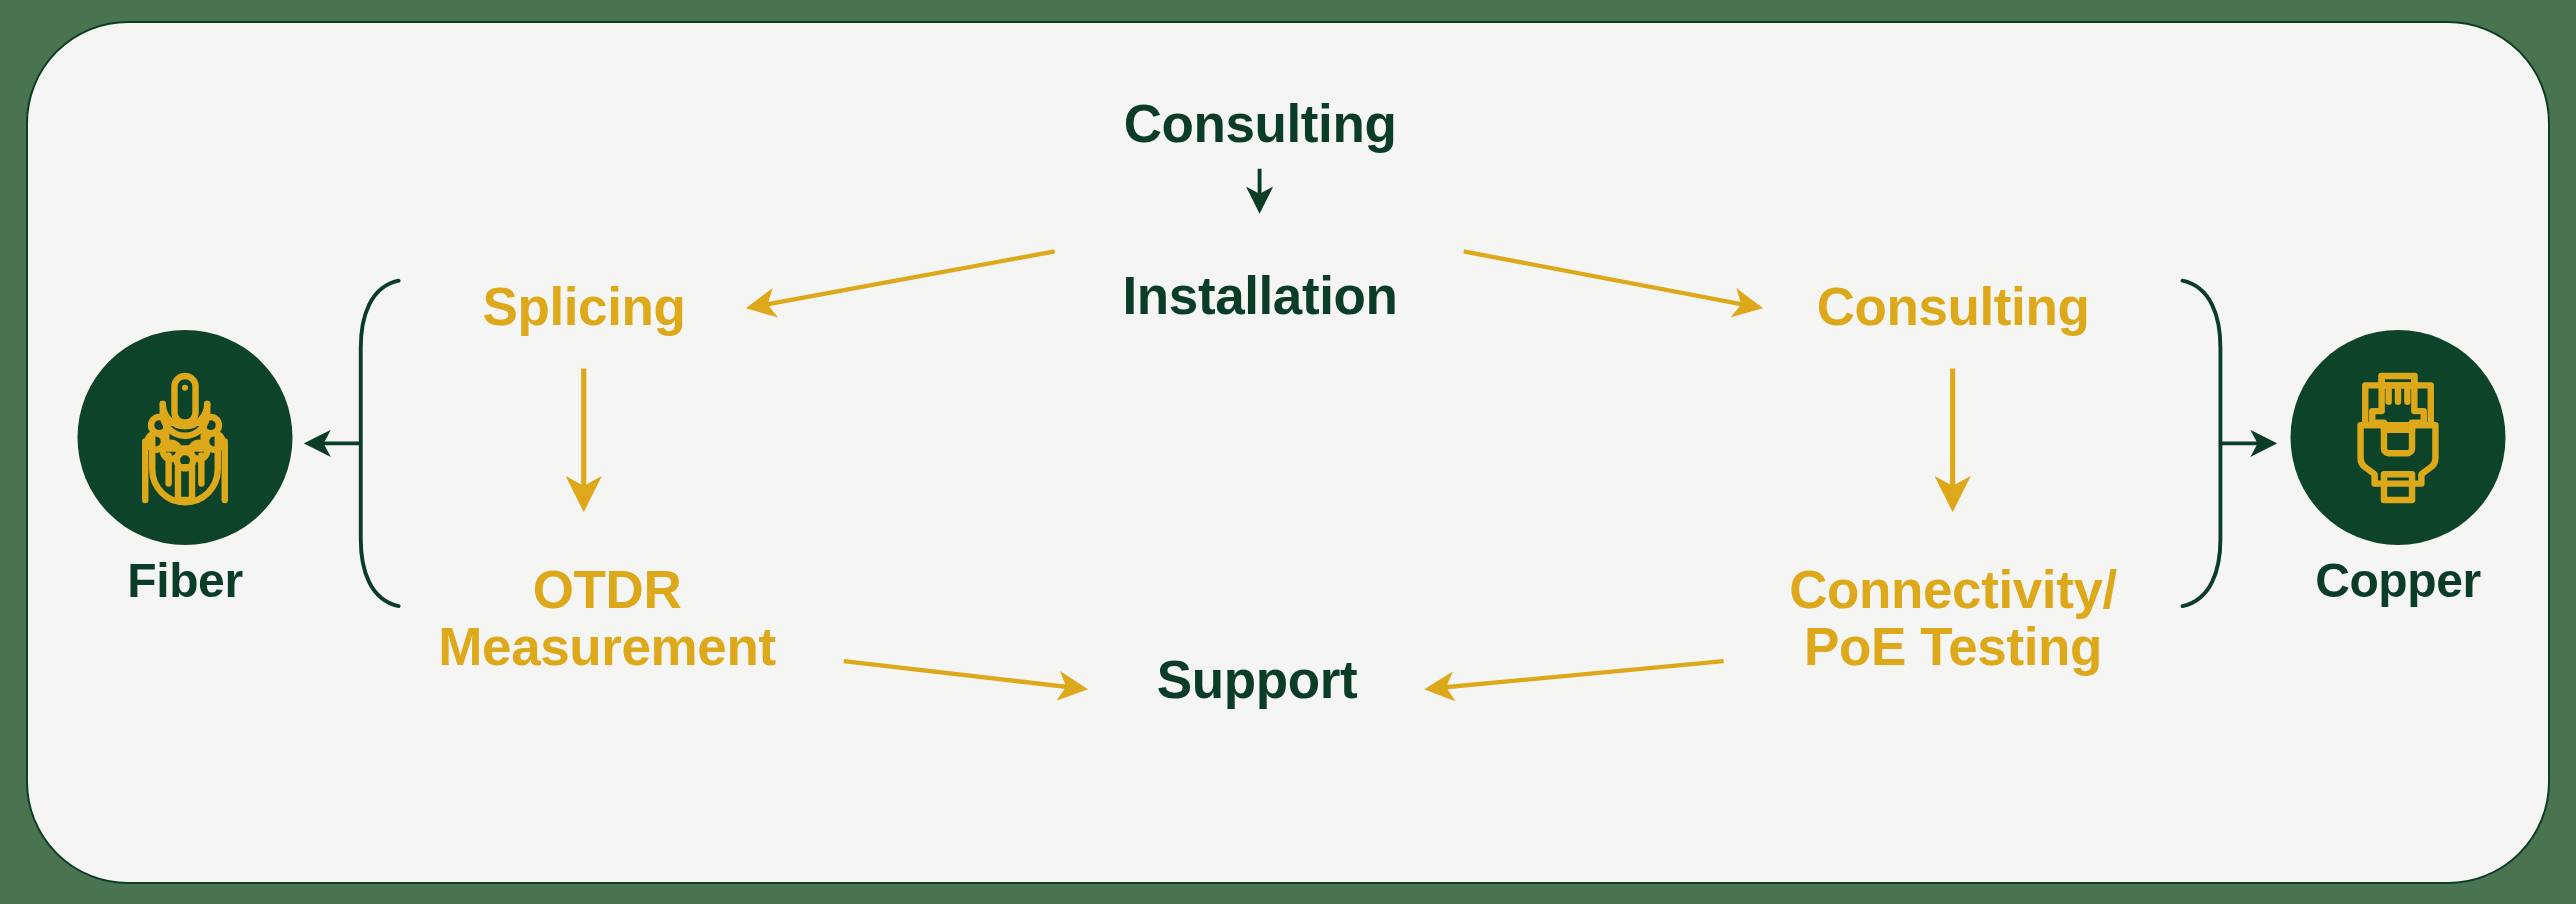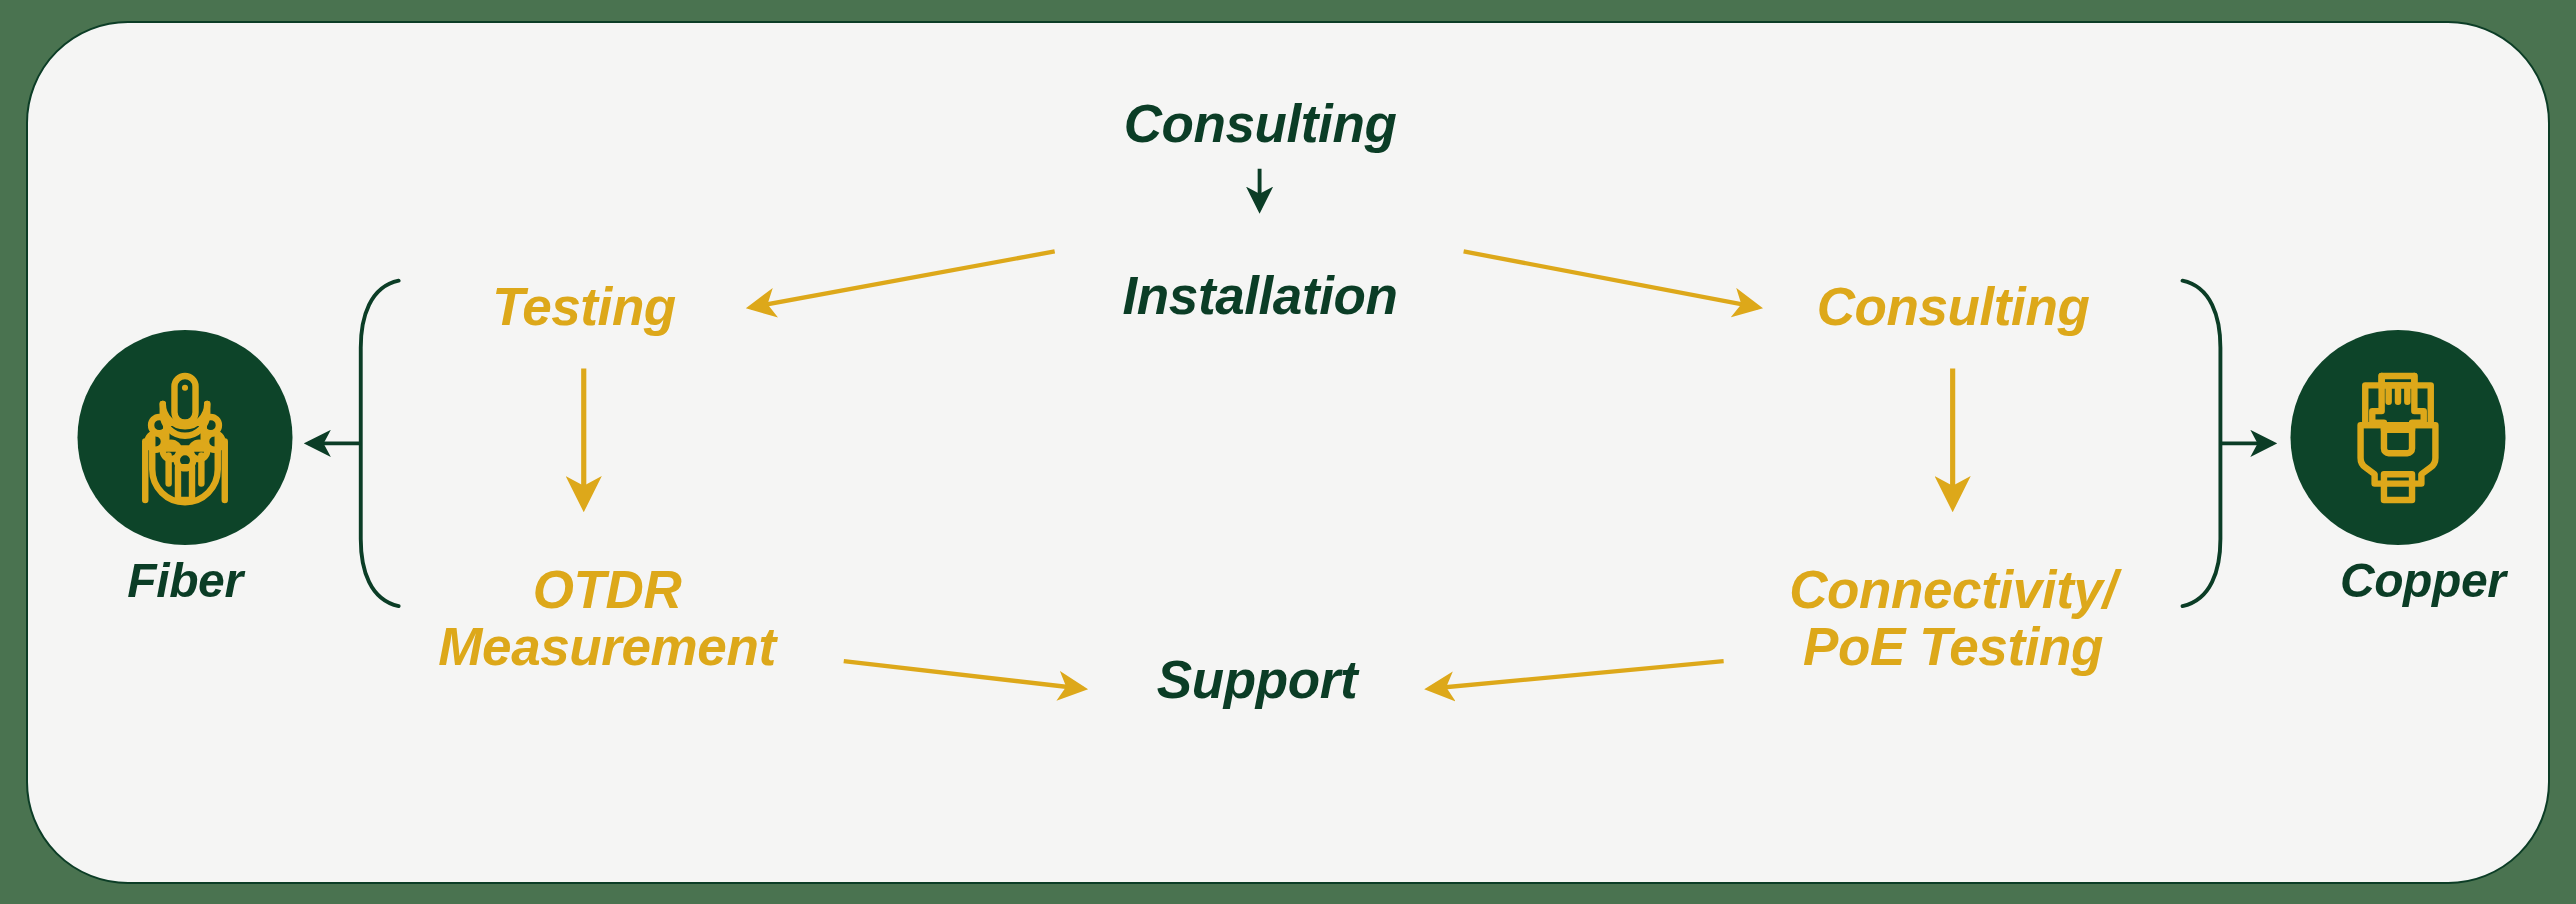--- a/index.html
+++ b/index.html
@@ -11,21 +11,20 @@
     width: 2576px;
     height: 904px;
     font-family: "Liberation Sans", sans-serif;
     overflow: hidden;
   }
   #stage {
     position: relative;
     width: 2236px;
     height: 904px;
     background: #4a7350;
-    font-style: italic;
   }
   #panel {
     position: absolute;
     left: 26px;
     top: 20.7px;
     width: 2524px;
     height: 863px;
     background: #f5f5f4;
     border: 2.6px solid #0c3d26;
     border-radius: 102px;
@@ -114,21 +113,21 @@
     <line x1="419" y1="515" x2="358" y2="515" stroke="#0b3d26" stroke-width="4.5" marker-end="url(#arrowGreen)"></line>
 
     <path d="M 2535 326 C 2568 333 2579 368 2579 404 L 2579 626 C 2579 662 2568 697 2535 704" fill="none" stroke="#0b3d26" stroke-width="4.5" stroke-linecap="round"></path>
     <line x1="2579" y1="515" x2="2640" y2="515" stroke="#0b3d26" stroke-width="4.5" marker-end="url(#arrowGreen)"></line>
   </svg>
 
   <div class="node green-node" style="left:1260px; top:124px;">Consulting</div>
 
   <div class="node green-node" style="left:1260px; top:248px;margin-top:48px;">Installation</div>
 
-  <div class="node gold-node" style="left:584px; top:307px;">Testing</div>
+  <div class="node gold-node" style="left:584px; top:307px;">Splicing</div>
 
   <div class="node gold-node" style="left:1953px; top:307px;">Consulting</div>
 
   <div class="node gold-node" style="left:584px; top:618px;margin-left:23px;">OTDR
 Measurement</div>
 
   <div class="node gold-node" style="left:1953px; top:618px;">Connectivity/
 PoE Testing</div>
 
   <div class="node green-node" style="left:1257px; top:680px;">Support</div>
@@ -152,21 +151,21 @@
         <path d="M36 74 v24"></path>
         <path d="M64 74 v24"></path>
         <path d="M44 84 h12 v28 h-12 z"></path>
         <path d="M16 62 v50"></path>
         <path d="M84 62 v50"></path>
       </svg>
     </div>
     <div class="endpoint-label">Fiber</div>
   </div>
 
-  <div class="endpoint" style="left:2398px; top:469px;text-align:right;">
+  <div class="endpoint" style="left:2398px; top:469px;">
     <div class="endpoint-circle">
       <svg width="125" height="138" viewBox="0 0 104 118" fill="none" stroke="#dda81a" stroke-width="5.5" stroke-linecap="round" stroke-linejoin="round">
         <path d="M24 14 h56 v34 h-56 z"></path>
         <path d="M38 6 h28 v8 h-28 z"></path>
         <path d="M38 6 v30 h-8 v10 h10 v6 h24 v-6 h10 v-10 h-8 v-30"></path>
         <path d="M44 16 v12"></path>
         <path d="M52 16 v12"></path>
         <path d="M60 16 v12"></path>
         <path d="M20 48 h64 v28 a10 10 0 0 1 -4 8 l-8 6 v8 h-40 v-8 l-8 -6 a10 10 0 0 1 -4 -8 z"></path>
         <path d="M40 48 h24 v20 a4 4 0 0 1 -4 4 h-16 a4 4 0 0 1 -4 -4 z"></path>

